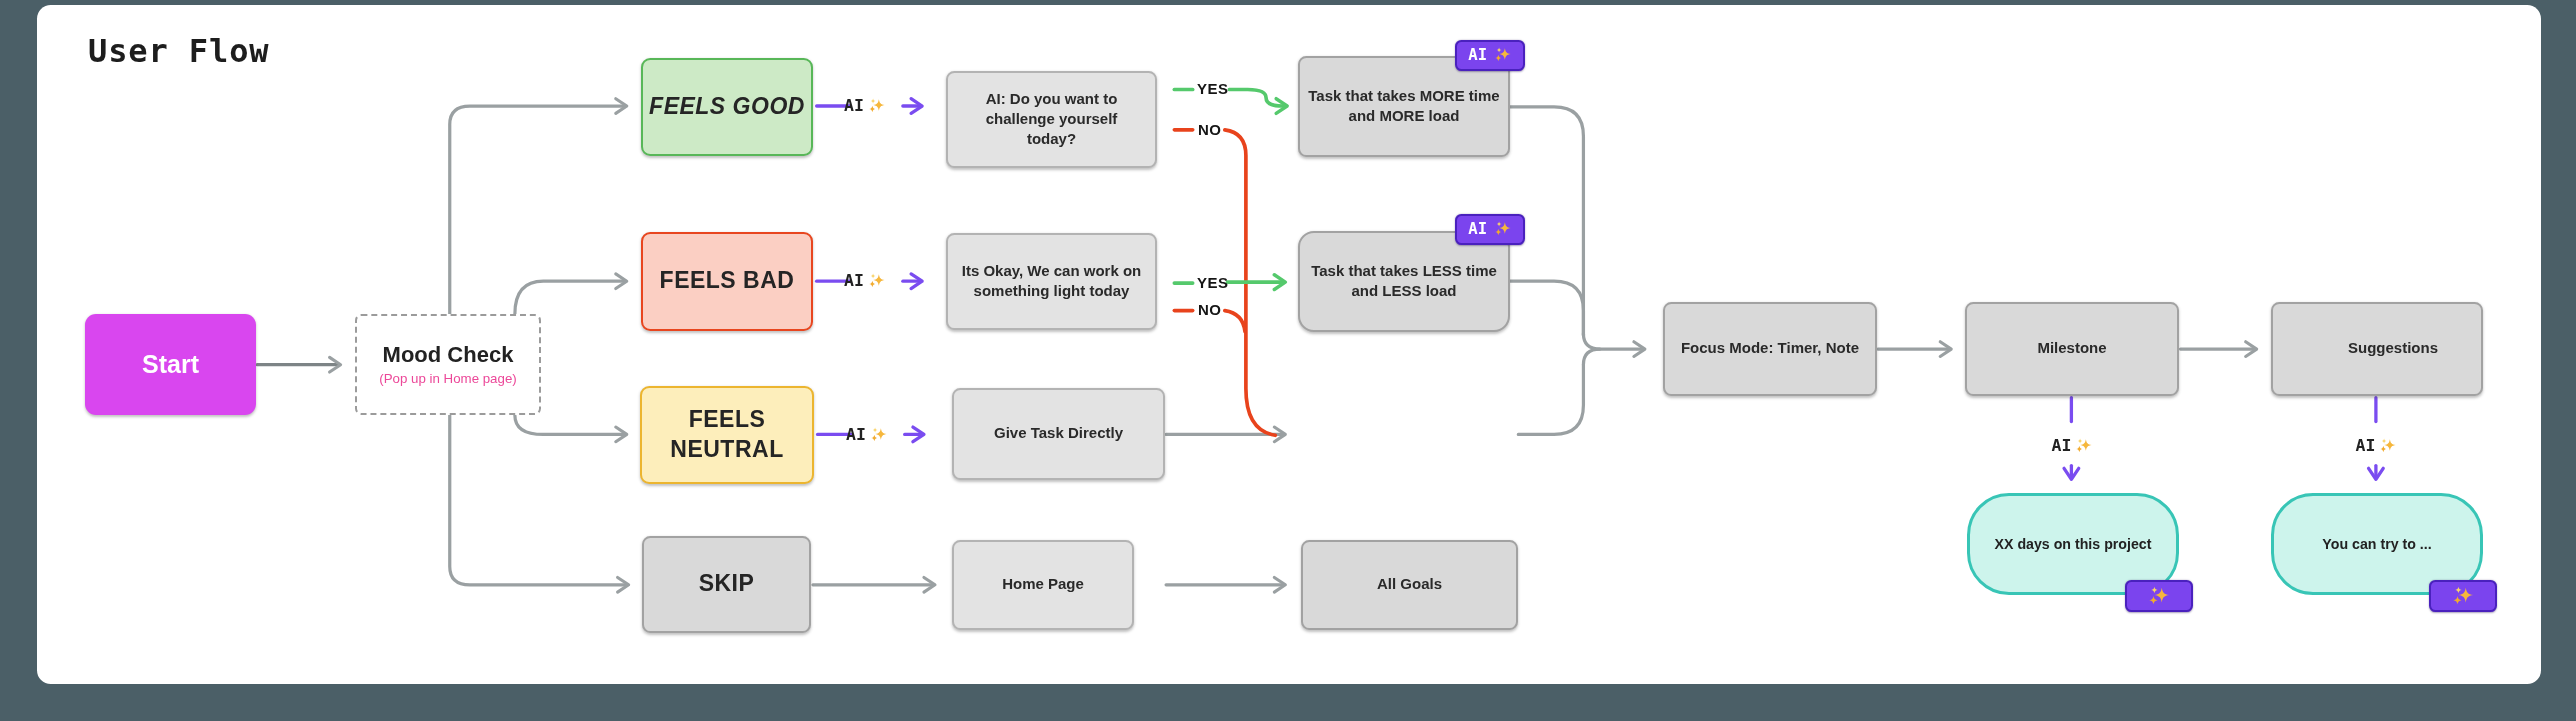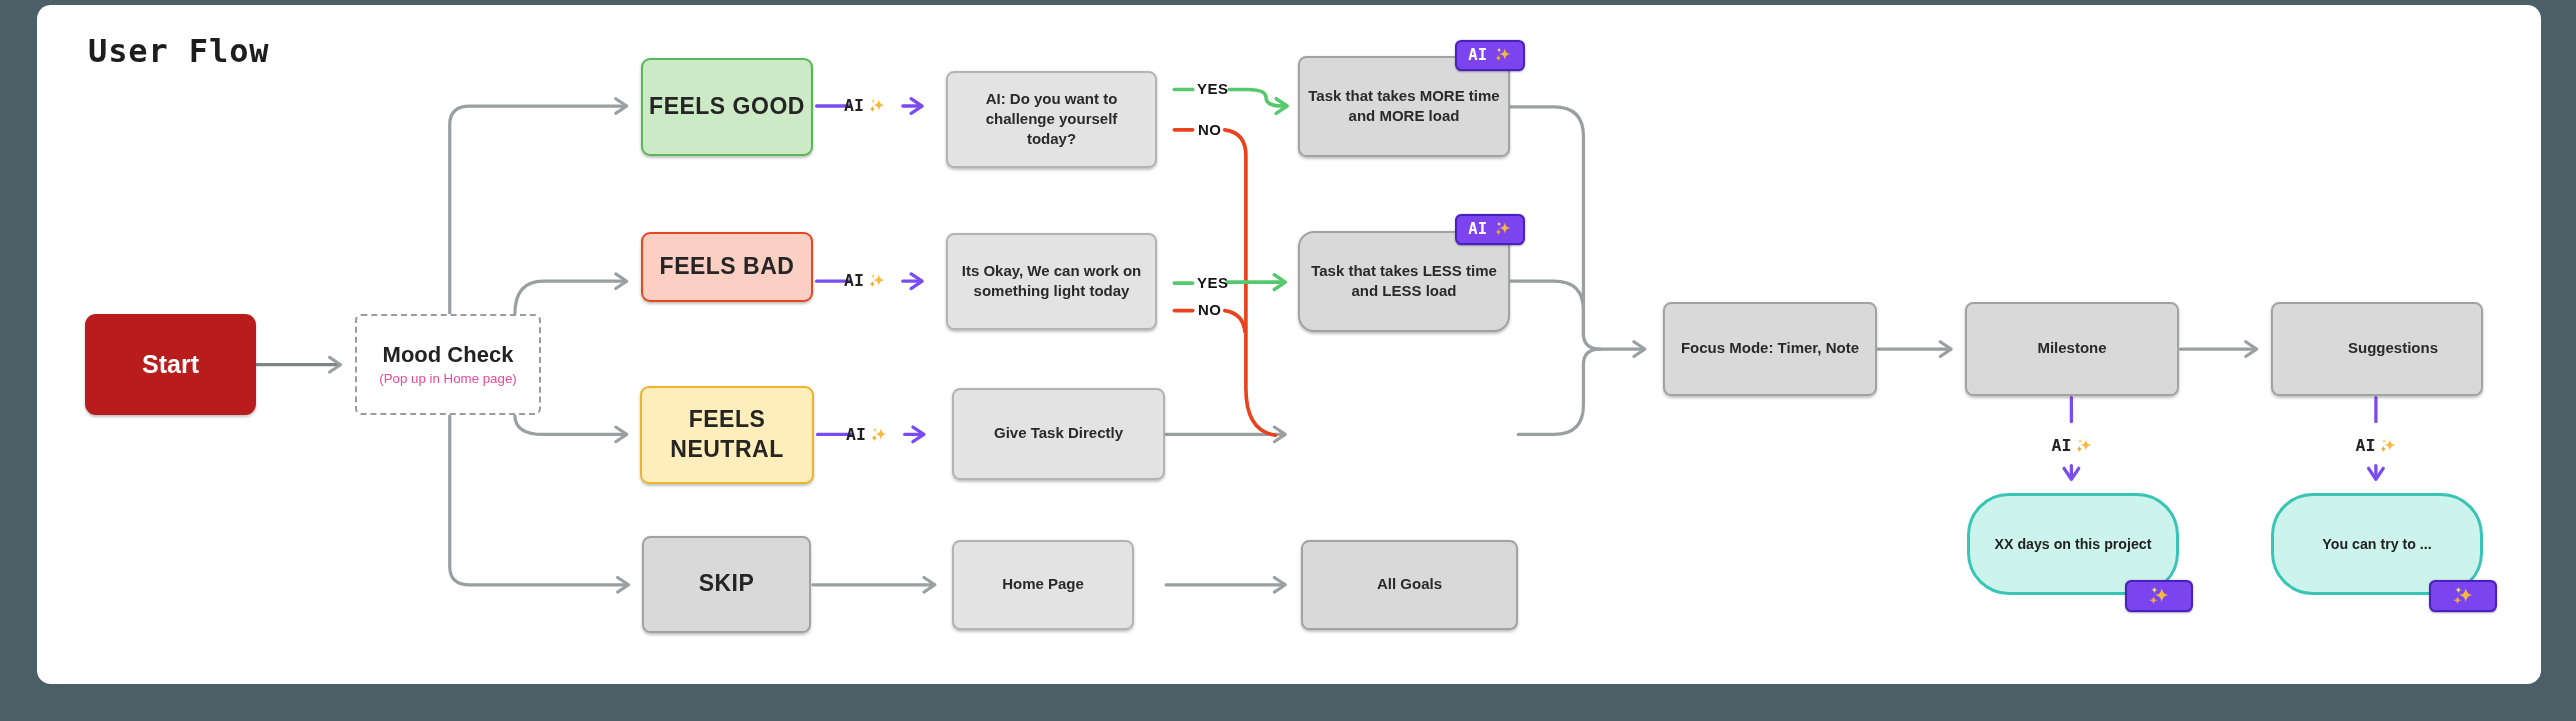--- a/index.html
+++ b/index.html
@@ -9,28 +9,28 @@
           border-radius:13.8px;}
   .title{position:absolute;left:51px;top:27.5px;font-family:"DejaVu Sans Mono",monospace;
          font-size:32px;font-weight:600;color:#1d1d1d;letter-spacing:0.9px;}
   .wires{position:absolute;left:0;top:0;width:2504px;height:679px;}
   .node{position:absolute;display:flex;align-items:center;justify-content:center;text-align:center;
         box-sizing:border-box;box-shadow:0 1.4px 2.8px rgba(50,50,50,.30);}
   .node .lbl{display:block;}
   
   .box-gray{background:#d9d9d9;border:2.3px solid #a2a2a2;border-radius:8.3px;}
   .box-gray-light{background:#e3e3e3;border:2.3px solid #b3b3b3;border-radius:8.3px;}
-  .n-start{left:48px;top:309px;width:171px;height:101px;background:#b91c1c;border-radius:11px;
+  .n-start{left:48px;top:309px;width:171px;height:101px;background:#d946ef;border-radius:11px;
            color:#fff;font-size:25px;font-weight:bold;}
   .n-mood{left:318px;top:309px;width:186px;height:101px;background:#fff;border:2.8px dashed #9b9b9b;
           border-radius:6.4px;box-shadow:none;flex-direction:column;}
   .n-mood .t1{font-size:22px;font-weight:bold;color:#222;}
   .n-mood .t2{font-size:13.3px;color:#ec4899;margin-top:2.8px;}
-  .n-good{left:604px;top:53px;width:172px;height:98px;background:#cdeac6;border:2.8px solid #58b758;border-radius:9.2px;}
-  .n-bad{left:604px;top:227px;width:172px;height:70px;background:#fbcfc3;border:2.8px solid #e8461f;border-radius:9.2px;}
+  .n-good{left:604px;top:53px;width:172px;height:98px;background:#cdeac6;border:2.8px solid #58b758;border-radius:9.2px;font-style:italic;}
+  .n-bad{left:604px;top:227px;width:172px;height:99px;background:#fbcfc3;border:2.8px solid #e8461f;border-radius:9.2px;}
   .n-neutral{left:603px;top:381px;width:174px;height:98px;background:#fdeebb;border:2.8px solid #ecb52f;border-radius:9.2px;}
   .n-skip{left:605px;top:531px;width:169px;height:97px;}
   .mood-lbl{font-size:23px;font-weight:800;color:#252525;line-height:1.3;letter-spacing:0.5px;}
   .n-q1{left:909px;top:66px;width:211px;height:97px;padding:0 11px;}
   .n-okay{left:909px;top:228px;width:211px;height:97px;padding:0 11px;}
   .n-give{left:915px;top:383px;width:213px;height:92px;}
   .n-home{left:915px;top:535px;width:182px;height:90px;}
   .n-more{left:1261px;top:51px;width:212px;height:101px;padding:0 7.3px;}
   .n-less{left:1261px;top:226px;width:212px;height:101px;padding:0 7.3px;border-radius:16px;}
   .n-regular{left:1264px;top:383px;width:217px;height:94px;}

